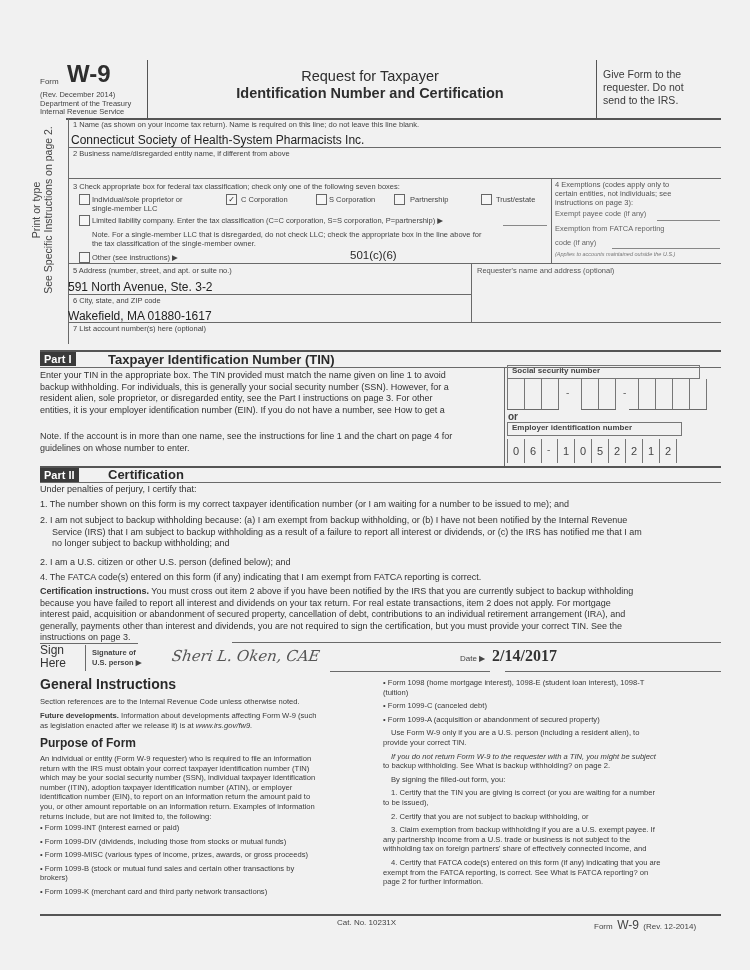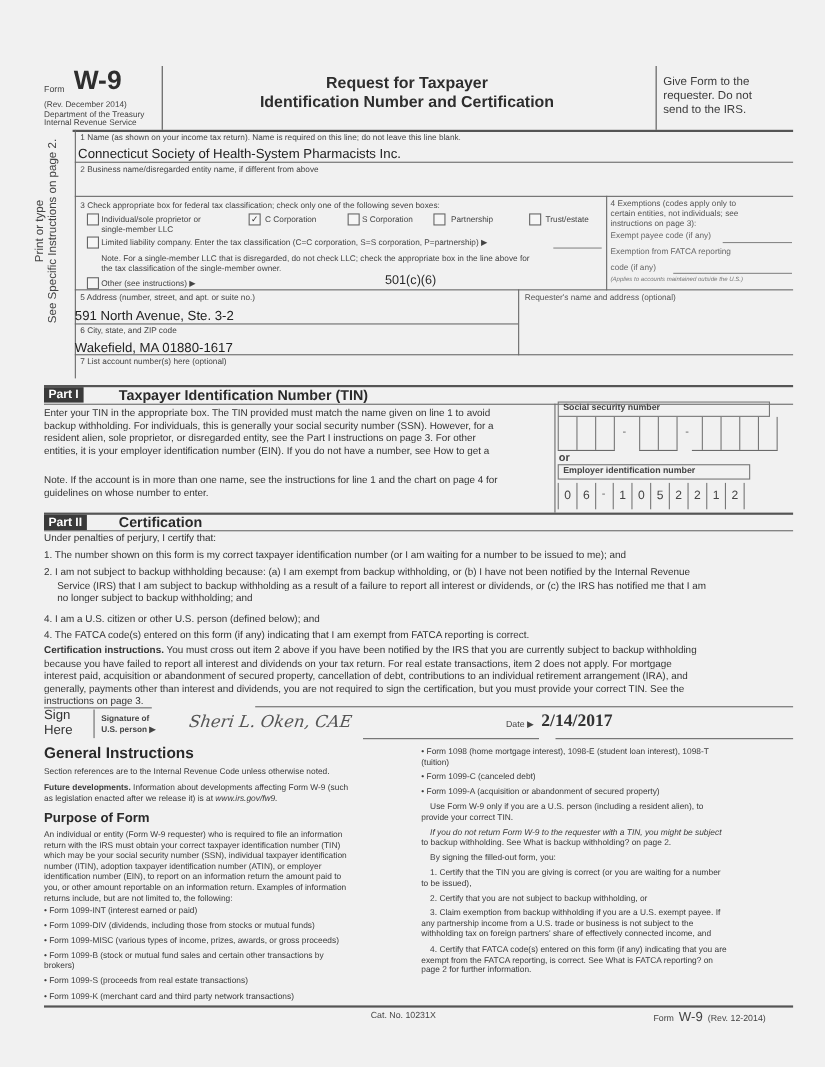--- a/index.html
+++ b/index.html
@@ -27,21 +27,21 @@
 
 <div class="abs" style="left:40px;top:60px;width:108px;height:60px;">
   <span class="abs tiny" style="left:0;top:17px;font-size:8px;">Form</span>
   <span class="abs" style="left:27px;top:0;font-size:24px;font-weight:bold;color:#2e2e2e;">W-9</span>
   <span class="abs tiny" style="left:0;top:30px;">(Rev. December 2014)</span>
   <span class="abs tiny" style="left:0;top:39px;">Department of the Treasury</span>
   <span class="abs tiny" style="left:0;top:47px;">Internal Revenue Service</span>
 </div>
 <div class="vl" style="left:147px;top:60px;height:58px;border-left:1.5px solid #555;"></div>
 <div class="abs" style="left:150px;top:68px;width:440px;text-align:center;">
-  <div style="font-size:14.5px;font-weight:bold;color:#2e2e2e;">Request for Taxpayer</div>
+  <div style="font-size:14.5px;font-weight:normal;color:#2e2e2e;">Request for Taxpayer</div>
   <div style="font-size:14.5px;font-weight:bold;color:#2e2e2e;margin-top:1px;">Identification Number and Certification</div>
 </div>
 <div class="vl" style="left:596px;top:60px;height:58px;border-left:1.5px solid #555;"></div>
 <div class="abs" style="left:603px;top:68px;font-size:10.5px;line-height:13px;color:#3a3a3a;">
   <div>Give Form to the</div>
   <div>requester. Do not</div>
   <div>send to the IRS.</div>
 </div>
 <div class="hl thick" style="left:66px;top:118px;width:655px;"></div>
 
@@ -169,21 +169,21 @@
 <span class="parthead" style="left:108px;top:467px;">Certification</span>
 <div class="hl" style="left:40px;top:482px;width:681px;"></div>
 
 <div class="para" style="left:40px;top:484px;">Under penalties of perjury, I certify that:</div>
 <div class="para" style="left:40px;top:499px;">1.  The number shown on this form is my correct taxpayer identification number (or I am waiting for a number to be issued to me); and</div>
 <div class="para" style="left:40px;top:515px;">
   <div>2.  I am not subject to backup withholding because: (a) I am exempt from backup withholding, or (b) I have not been notified by the Internal Revenue</div>
   <div style="padding-left:12px;">Service (IRS) that I am subject to backup withholding as a result of a failure to report all interest or dividends, or (c) the IRS has notified me that I am</div>
   <div style="padding-left:12px;">no longer subject to backup withholding; and</div>
 </div>
-<div class="para" style="left:40px;top:557px;">4.  I am a U.S. citizen or other U.S. person (defined below); and</div>
+<div class="para" style="left:40px;top:557px;">2.  I am a U.S. citizen or other U.S. person (defined below); and</div>
 <div class="para" style="left:40px;top:572px;">4.  The FATCA code(s) entered on this form (if any) indicating that I am exempt from FATCA reporting is correct.</div>
 <div class="para" style="left:40px;top:586px;width:680px;">
   <div><b>Certification instructions.</b><span> You must cross out item 2 above if you have been notified by the IRS that you are currently subject to backup withholding</span></div>
   <div>because you have failed to report all interest and dividends on your tax return. For real estate transactions, item 2 does not apply. For mortgage</div>
   <div>interest paid, acquisition or abandonment of secured property, cancellation of debt, contributions to an individual retirement arrangement (IRA), and</div>
   <div>generally, payments other than interest and dividends, you are not required to sign the certification, but you must provide your correct TIN. See the</div>
   <div>instructions on page 3.</div>
 </div>
 
 <div class="hl" style="left:40px;top:643px;width:98px;"></div>
@@ -218,21 +218,20 @@
   <div>identification number (EIN), to report on an information return the amount paid to</div>
   <div>you, or other amount reportable on an information return. Examples of information</div>
   <div>returns include, but are not limited to, the following:</div>
 </div>
 <div class="gi" style="left:40px;top:823px;width:330px;">
   <div style="margin-bottom:4px;">• Form 1099-INT (interest earned or paid)</div>
   <div style="margin-bottom:4px;">• Form 1099-DIV (dividends, including those from stocks or mutual funds)</div>
   <div style="margin-bottom:4px;">• Form 1099-MISC (various types of income, prizes, awards, or gross proceeds)</div>
   <div>• Form 1099-B (stock or mutual fund sales and certain other transactions by</div>
   <div style="margin-bottom:4px;">brokers)</div>
-  <div style="margin-bottom:4px;">• Form 1099-S (proceeds from real estate transactions)</div>
   <div>• Form 1099-K (merchant card and third party network transactions)</div>
 </div>
 
 <div class="gi" style="left:383px;top:678px;width:337px;">
   <div>• Form 1098 (home mortgage interest), 1098-E (student loan interest), 1098-T</div>
   <div style="margin-bottom:4px;">(tuition)</div>
   <div style="margin-bottom:4px;">• Form 1099-C (canceled debt)</div>
   <div style="margin-bottom:4px;">• Form 1099-A (acquisition or abandonment of secured property)</div>
   <div style="padding-left:8px;">Use Form W-9 only if you are a U.S. person (including a resident alien), to</div>
   <div style="margin-bottom:4px;">provide your correct TIN.</div>

